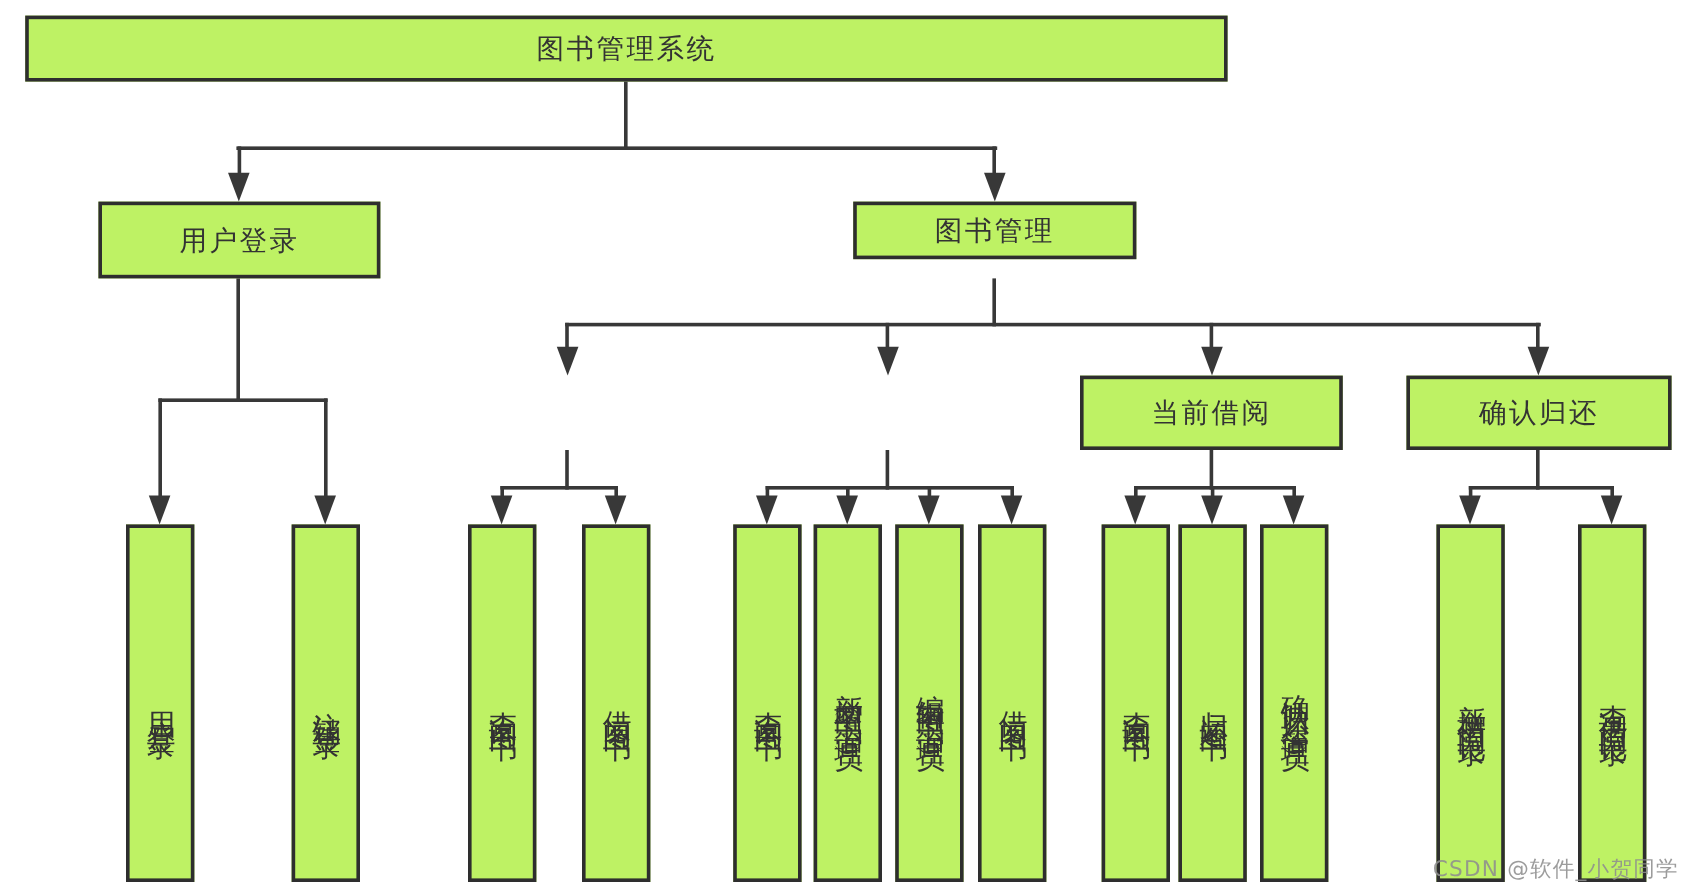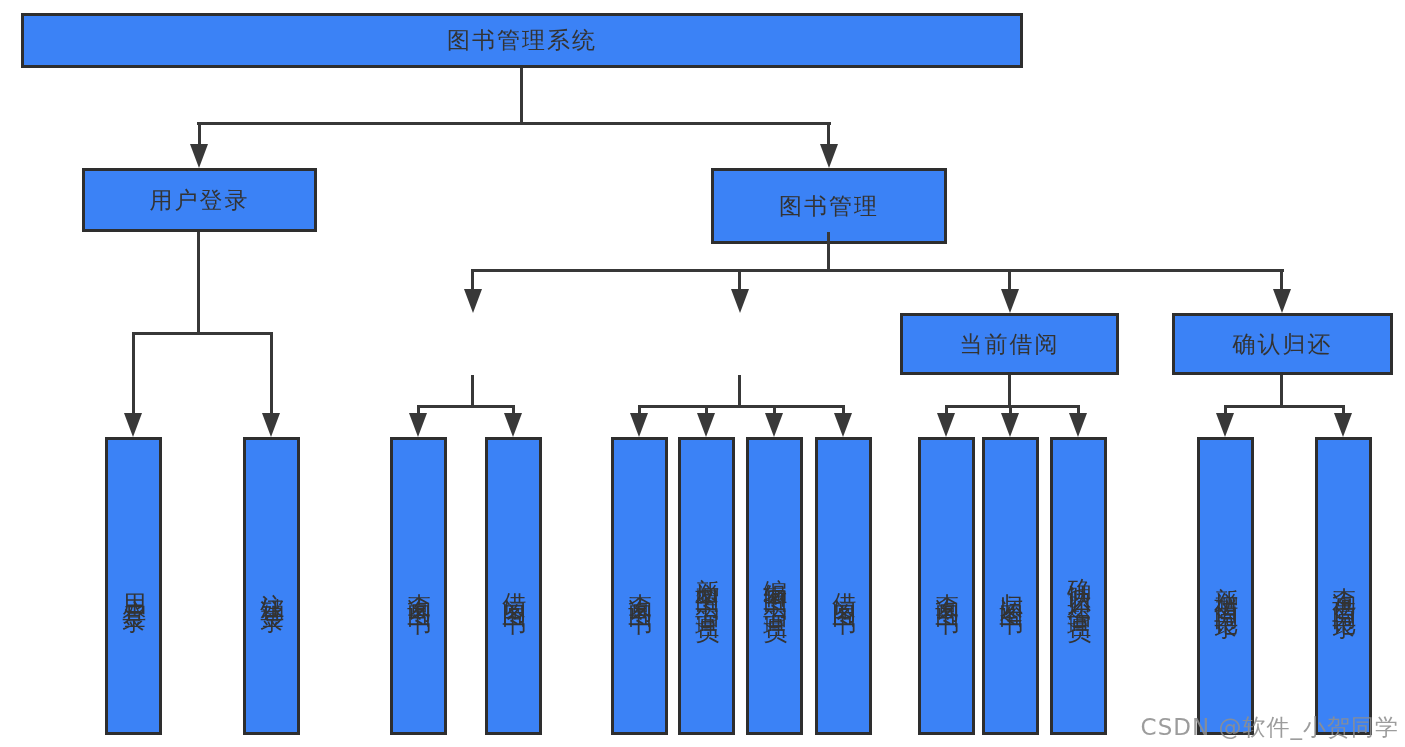--- a/index.html
+++ b/index.html
@@ -1,55 +1,55 @@
 <!DOCTYPE html>
 <html><head>
 <meta charset="utf-8">
 <style>
   html,body{margin:0;padding:0;background:#ffffff;}
   .canvas{
     position:relative;width:1405px;height:747px;background:#ffffff;overflow:hidden;
     font-family:"DejaVu Sans","Liberation Sans",sans-serif;color:#333333;
   }
   .box{
-    position:absolute;box-sizing:border-box;background:#3b82f6;
+    position:absolute;box-sizing:border-box;background:#bef264;
     border:3px solid #2e2e2e;display:flex;align-items:center;justify-content:center;
   }
   .hbox span{display:block;font-size:23px;letter-spacing:2px;white-space:nowrap;color:#333;}
   .vbox span{
     display:block;writing-mode:vertical-rl;text-orientation:mixed;
     font-size:24px;letter-spacing:6px;line-height:1.15;color:#333;white-space:nowrap;
   }
   .line{position:absolute;background:#383838;}
   .v{width:3px;}
   .h{height:3px;}
   .arrow{
     position:absolute;width:0;height:0;
     border-left:9px solid transparent;border-right:9px solid transparent;
     border-top:24px solid #383838;
   }
   .watermark{
-    position:absolute;top:712px;right:6px;font-size:23px;letter-spacing:1px;
+    position:absolute;top:712px;right:6px;font-size:18px;letter-spacing:1px;
     color:#8f8f8f;opacity:0.88;white-space:nowrap;z-index:5;
   }
 </style>
 </head>
 <body>
 
 <div class="canvas">
 
   <div class="box hbox" style="left:21px;top:13px;width:1002px;height:55px;">
     <span>图书管理系统</span>
   </div>
 
   <div class="box hbox" style="left:82px;top:168px;width:235px;height:64px;">
     <span>用户登录</span>
   </div>
 
-  <div class="box hbox" style="left:711px;top:168px;width:236px;height:76px;">
+  <div class="box hbox" style="left:711px;top:168px;width:236px;height:48px;">
     <span>图书管理</span>
   </div>
 
 
 
   <div class="box hbox" style="left:900px;top:313px;width:219px;height:62px;">
     <span>当前借阅</span>
   </div>
 
   <div class="box hbox" style="left:1172px;top:313px;width:221px;height:62px;">

